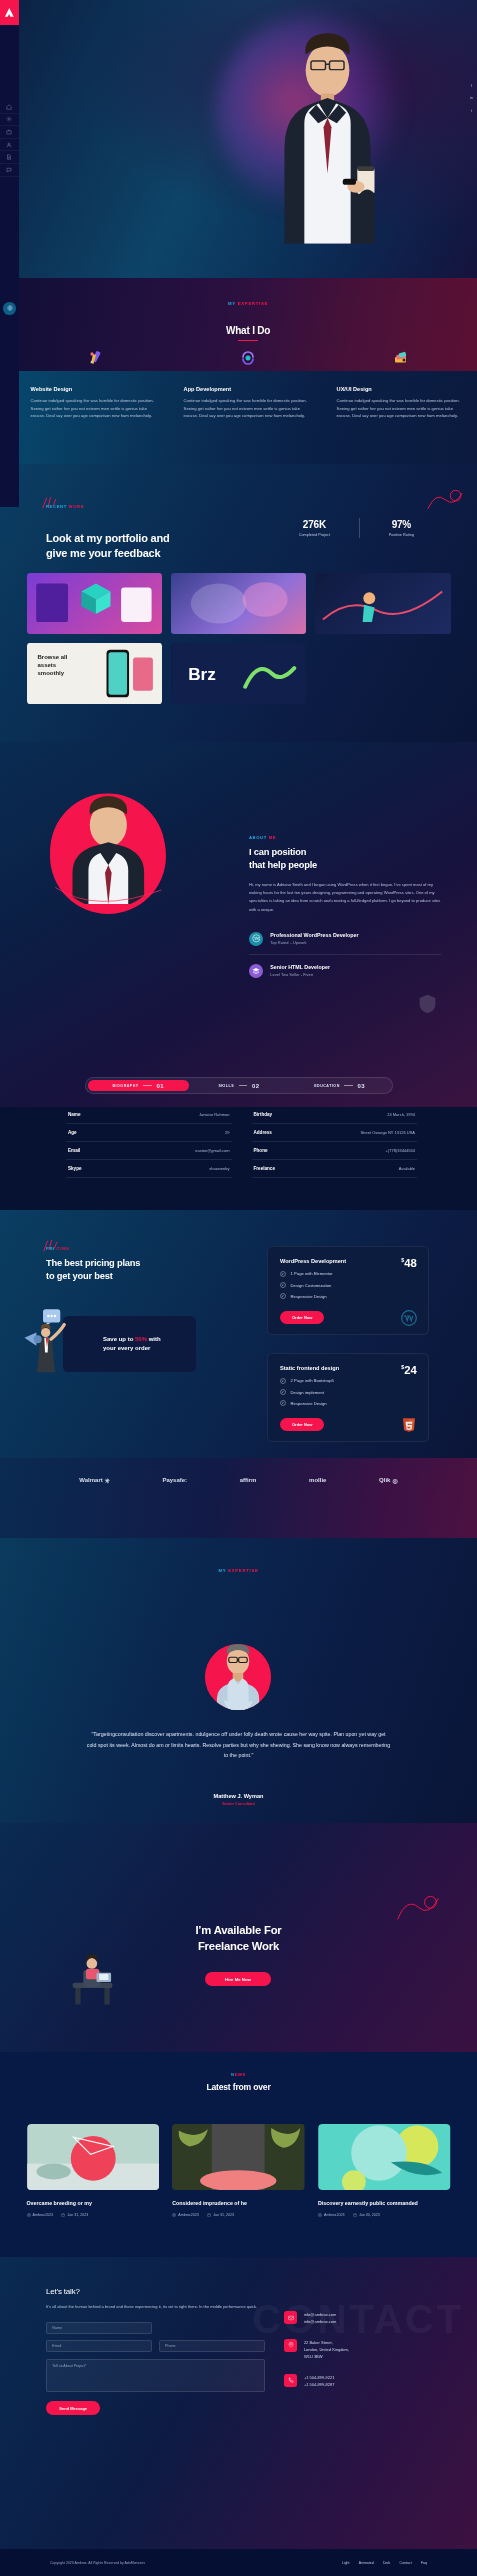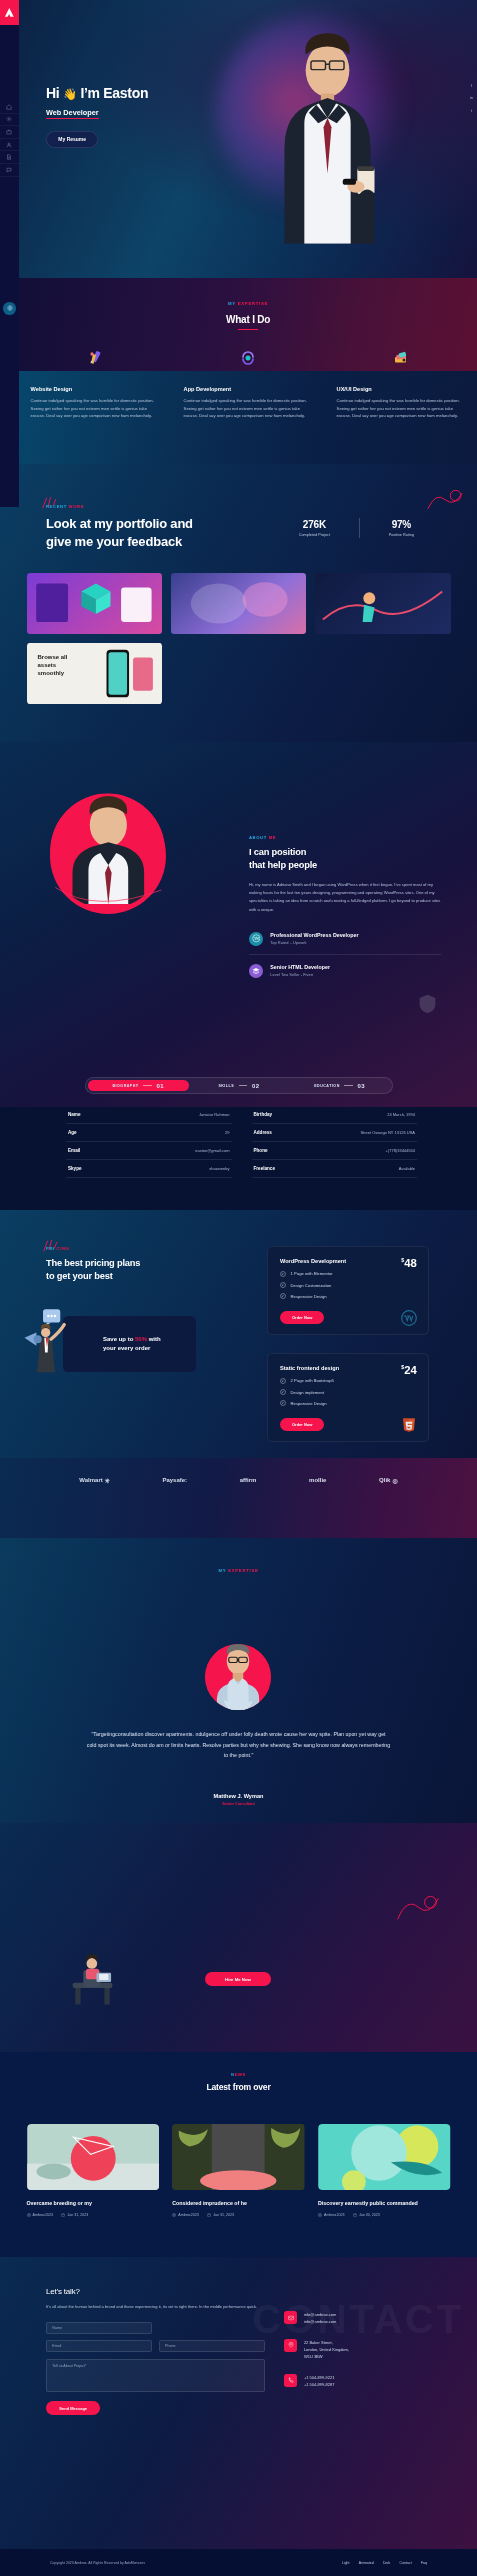--- a/index.html
+++ b/index.html
@@ -32,40 +32,40 @@
   .hi .wave{font-size:11.3px}
   .role{margin-top:7.3px;font-size:7.3px;font-weight:700;display:inline-block;position:relative}
   .role:after{content:"";position:absolute;left:0;right:0;bottom:-2px;height:1.3px;background:#f5144b}
   .btn-resume{margin-top:13.3px;display:inline-block;padding:4.6px 11.3px;border-radius:26.5px;background:#12204d;color:#fff;font-size:5px;font-weight:700;border:0.7px solid rgba(255,255,255,.10)}
 
   
   .expertise{position:absolute;left:18.6px;top:278px;width:459px;height:93px;
      background:linear-gradient(100deg,#120f38 0%,#2a1040 45%,#4a1138 75%,#5b1033 100%)}
   .eyebrow{text-align:center;font-size:4.3px;font-weight:700;letter-spacing:0.7px}
   .eyebrow .b{color:#2aa9e0}.eyebrow .p{color:#f5144b}
-  .sec-title{text-align:center;font-size:10px;font-weight:700;margin-top:8px;letter-spacing:-0.2px}
+  .sec-title{text-align:center;font-size:10px;font-weight:700;margin-top:19px;letter-spacing:-0.2px}
   .sec-dash{width:20px;height:1px;background:#f5144b;margin:4.6px auto 0}
   .ico-row{position:absolute;left:0;top:70px;width:459px;display:flex}
   .ico-row>div{flex:1;display:flex;justify-content:center}
   .svc-icon{width:20px;height:20px}
 
   
   .services{position:absolute;left:18.6px;top:371px;width:459px;height:93px;
      background:linear-gradient(100deg,#07466b 0%,#0a2f55 35%,#0a2047 62%,#0b1a3e 100%);display:flex}
   .svc{flex:1;padding:14.6px 10.6px 0 12px}
   .svc h4{font-size:5.6px;font-weight:700;margin-bottom:5.3px}
   .svc p{font-size:4.2px;line-height:1.85;color:#b9c6dd}
 
   
   .portfolio{position:absolute;left:0;top:464px;width:477px;height:278px;
      background:linear-gradient(120deg,#0b3e63 0%,#0a2b52 35%,#0c1c44 70%,#0a1538 100%)}
   .pf-head{position:absolute;left:46px;top:40px}
   .pf-eyebrow{font-size:4.2px;font-weight:700;letter-spacing:0.6px}
   .pf-eyebrow .b{color:#2aa9e0}.pf-eyebrow .p{color:#f5144b}
-  .pf-title{margin-top:6px;font-size:13px;font-weight:700;line-height:1.38;letter-spacing:-0.2px}
+  .pf-title{margin-top:22px;font-size:11px;font-weight:700;line-height:1.38;letter-spacing:-0.2px}
   .pf-stats{position:absolute;right:63px;top:54px;display:flex;align-items:center;gap:29px}
   .stat{text-align:center}
   .stat .n{font-size:10px;font-weight:700;letter-spacing:-0.2px}
   .stat .l{font-size:3.8px;color:#b9c6dd;margin-top:2.7px}
   .vbar{width:0.7px;height:20px;background:rgba(255,255,255,.2)}
   .grid{position:absolute;left:26.5px;top:109px;width:424px;display:grid;grid-template-columns:repeat(3,1fr);gap:9.3px}
   .tile{height:61px;border-radius:3.3px;overflow:hidden;position:relative}
   .squig{position:absolute;right:12px;top:25px;width:40px;height:26.5px}
   .squig2{position:absolute;left:40px;top:30.5px;width:18.6px;height:14.6px}
 
@@ -205,29 +205,20 @@
         <path d="M88 120 l17 20 l-14 8 l-14 -16z" fill="#1b2230"></path>
         <path d="M122 120 l-17 20 l14 8 l14 -16z" fill="#1b2230"></path>
         <rect x="150" y="215" width="26" height="40" rx="4" fill="#efe6d8"></rect>
         <rect x="150" y="213" width="26" height="7" rx="3" fill="#3b3b3b"></rect>
         <path d="M150 330 v-70 q12 -20 26 -6 v76z" fill="#1b2230"></path>
         <ellipse cx="148" cy="244" rx="13" ry="9" fill="#e8bb97"></ellipse>
         <rect x="128" y="232" width="20" height="9" rx="4" fill="#111"></rect>
       </g>
     </svg>
 
-    <div class="hero-text">
-      <div class="hi">
-        <span>Hi</span>
-        <span class="wave">👋</span>
-        <span>I’m Easton</span>
-      </div>
-      <div class="role">Web Developer</div>
-      <div><a class="btn-resume">My Resume</a></div>
-    </div>
   </div>
 
   <div class="sidebar">
     <div class="logo">
       <svg viewBox="0 0 24 24">
           <path d="M12 2 L22 22 H14 L12 16 L8 22 H2 Z" fill="#fff"></path>
         </svg>
     </div>
     <div class="side-icons">
       <div class="side-ic">
@@ -384,20 +375,27 @@
       </div>
       <div class="tile" style="background:#f0efe9">
         <svg viewBox="0 0 200 92" style="width:100%;height:100%">
             <rect width="200" height="92" fill="#f1f0ea"></rect>
             <text x="14" y="24" font-size="9" font-weight="bold" fill="#1a1a1a" font-family="Liberation Sans, sans-serif">Browse all</text>
             <text x="14" y="36" font-size="9" font-weight="bold" fill="#1a1a1a" font-family="Liberation Sans, sans-serif">assets</text>
             <text x="14" y="48" font-size="9" font-weight="bold" fill="#1a1a1a" font-family="Liberation Sans, sans-serif">smoothly</text>
             <rect x="118" y="10" width="34" height="72" rx="6" fill="#111"></rect>
             <rect x="121" y="14" width="28" height="64" rx="4" fill="#4fd1c5"></rect>
             <rect x="158" y="22" width="30" height="50" rx="4" fill="#e86a8a"></rect>
+          </svg>
+      </div>
+      <div class="tile" style="background:#0f1f4a">
+        <svg viewBox="0 0 200 92" style="width:100%;height:100%">
+            <rect width="200" height="92" fill="#101f4c"></rect>
+            <text x="24" y="56" font-size="26" font-weight="bold" fill="#fff" font-family="Liberation Sans, sans-serif">Brz</text>
+            <path d="M110 66 q18 -40 40 -20 q14 14 34 -8" fill="none" stroke="#7ee06a" stroke-width="6" stroke-linecap="round"></path>
           </svg>
       </div>
     </div>
   </div>
 
   <div class="about">
     <div class="ab-circle"></div>
     <svg class="ab-photo" viewBox="0 0 175 175">
       <defs>
           <clipPath id="ac">
@@ -661,20 +659,24 @@
       <rect x="8" y="60" width="8" height="28" fill="#2c3542"></rect>
       <rect x="52" y="60" width="8" height="28" fill="#2c3542"></rect>
       <rect x="4" y="55" width="60" height="8" rx="3" fill="#3a4452"></rect>
       <rect x="20" y="36" width="26" height="26" rx="5" fill="#3f4a5c"></rect>
       <circle cx="33" cy="26" r="8" fill="#e8bb97"></circle>
       <path d="M25 22 q8 -9 16 0 q2 -10 -8 -10 q-10 0 -8 10z" fill="#2c2017"></path>
       <rect x="24" y="34" width="20" height="16" rx="4" fill="#e8576f"></rect>
       <rect x="40" y="40" width="22" height="14" rx="2" fill="#9fb6cc"></rect>
       <path d="M44 42 h14 v9 h-14z" fill="#e6eef6"></path>
     </svg>
+    <h2>
+      <span>I’m Available For</span><br>
+      <span>Freelance Work</span>
+    </h2>
     <a class="cta-btn">Hire Me Now</a>
   </div>
 
   <div class="blog">
     <div class="blog-eyebrow">
       <span class="b">N</span><span class="p">EWS</span>
     </div>
     <div class="blog-title">Latest from over</div>
     <div class="blog-grid">
       <div class="post">

